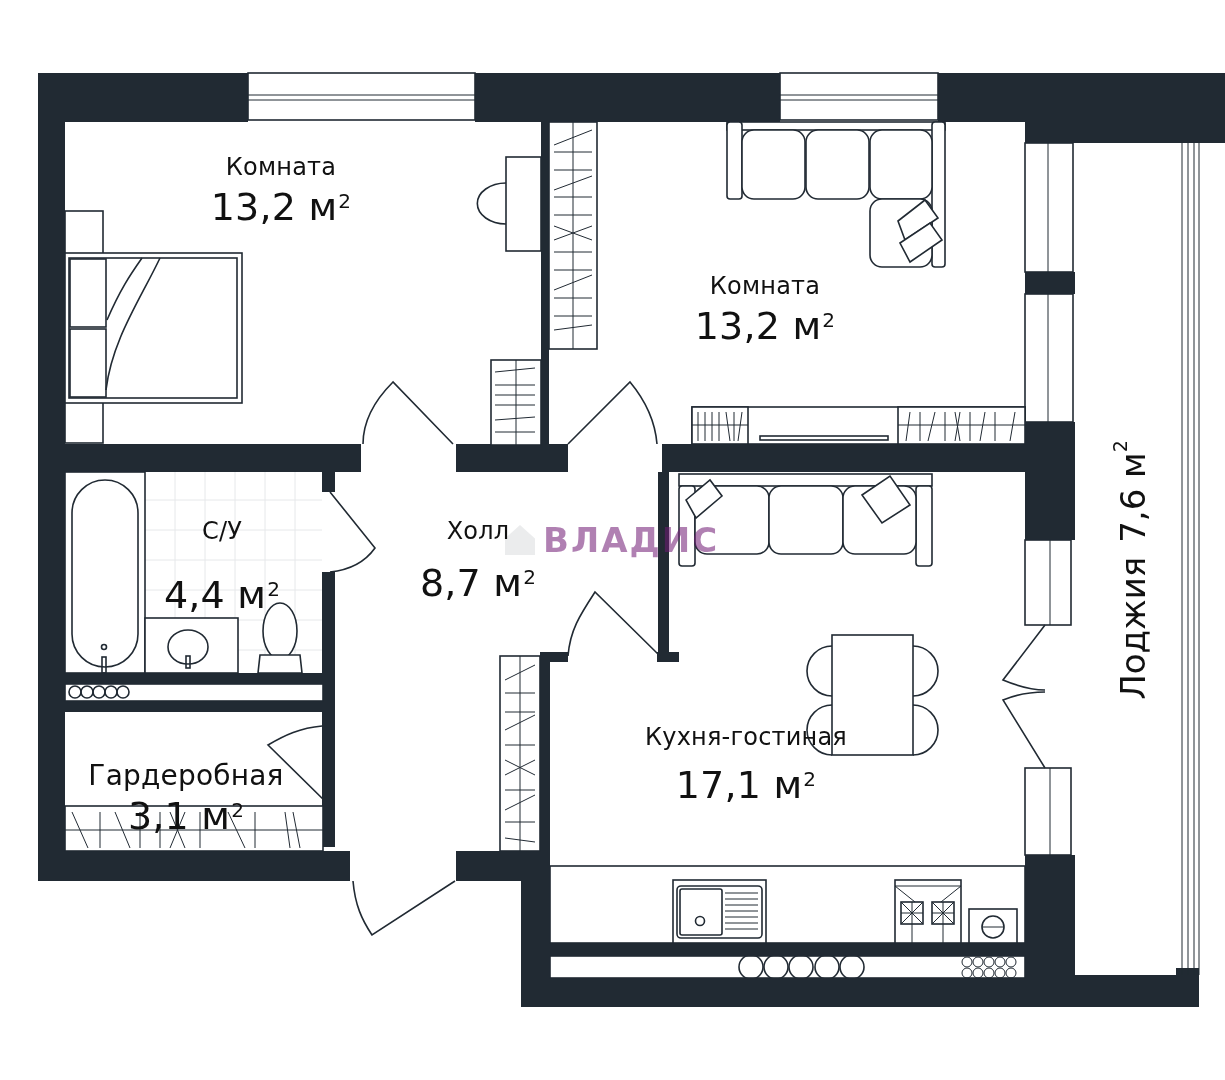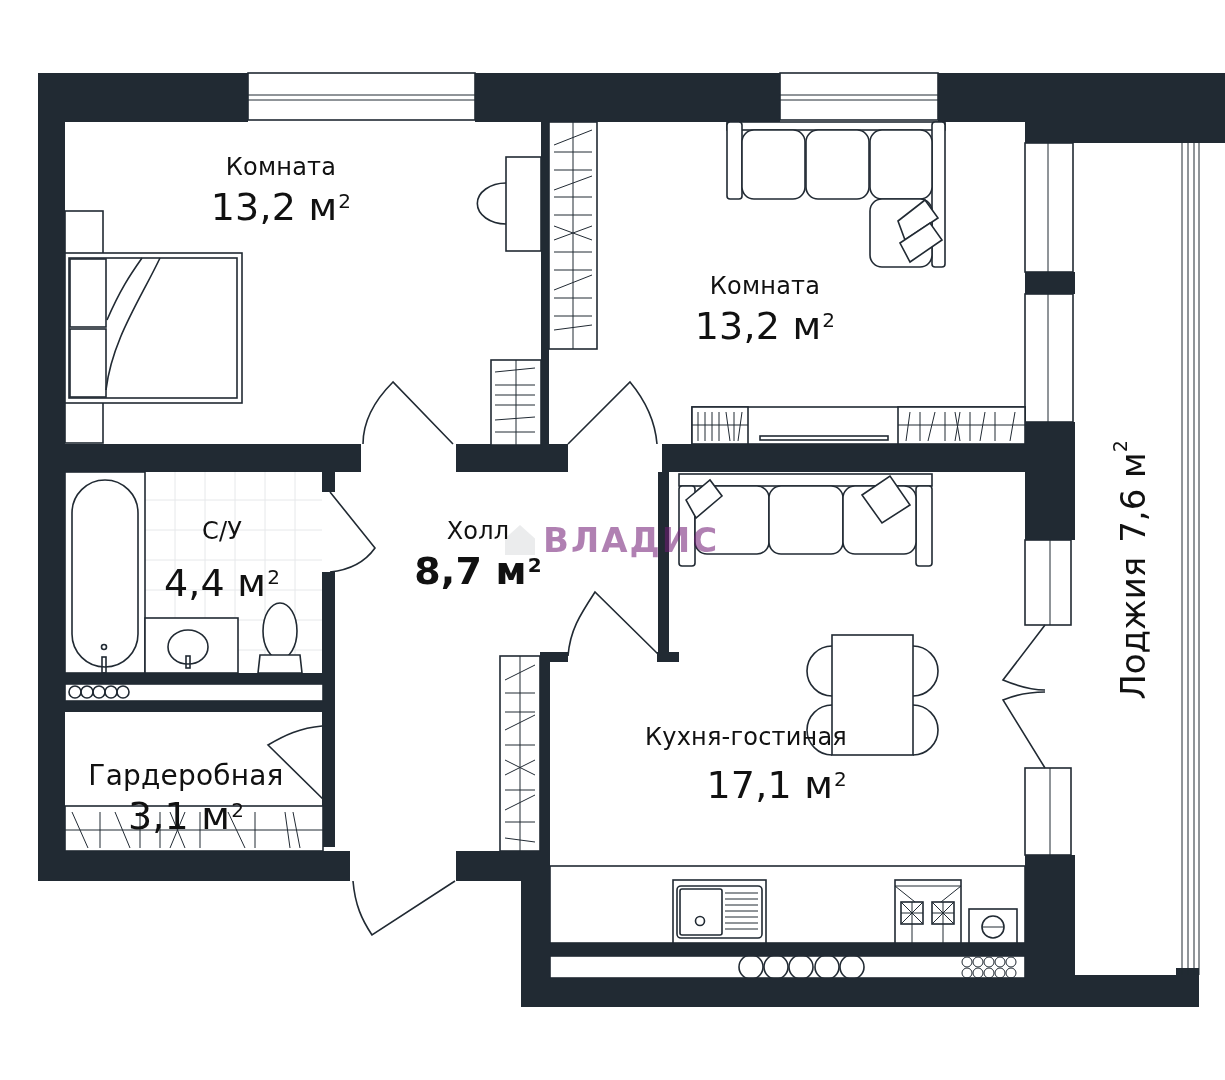--- a/index.html
+++ b/index.html
@@ -355,33 +355,33 @@
   <div class="room-area"><span>13,2</span> <span>м</span><sup>2</sup></div>
 </div>
 
 <div class="label" style="left:765px; top:268px; transform:translateX(-50%);">
   <div class="room-name">Комната</div>
   <div class="room-area"><span>13,2</span> <span>м</span><sup>2</sup></div>
 </div>
 
 <div class="label" style="left:222px; top:513px; transform:translateX(-50%);">
   <div class="room-name">С/У</div>
-  <div class="room-area" style="margin-top:12px;"><span>4,4</span> <span>м</span><sup>2</sup></div>
+  <div class="room-area" style="margin-top:24px;"><span>4,4</span> <span>м</span><sup>2</sup></div>
 </div>
 
 <div class="label" style="left:478px; top:513px; transform:translateX(-50%);">
   <div class="room-name">Холл</div>
-  <div class="room-area" style="font-weight:bold;"><span>8,7</span> <span>м</span><sup>2</sup></div>
+  <div class="room-area" style="margin-top:12px;"><span>8,7</span> <span>м</span><sup>2</sup></div>
 </div>
 
 <div class="label" style="left:186px; top:716px; transform:translateX(-50%);margin-top:42px;">
   <div class="room-name" style="font-size:28px;">Гардеробная</div>
   <div class="room-area"><span>3,1</span> <span>м</span><sup>2</sup></div>
 </div>
 
 <div class="label" style="left:746px; top:719px; transform:translateX(-50%);">
   <div class="room-name">Кухня-гостиная</div>
-  <div class="room-area" style="margin-top:8px;text-align:right;"><span>17,1</span> <span>м</span><sup>2</sup></div>
+  <div class="room-area" style="margin-top:8px;"><span>17,1</span> <span>м</span><sup>2</sup></div>
 </div>
 
 <div class="loggia">
   <span>Лоджия</span><span class="gap"></span><span>7,6</span> <span>м</span><sup>2</sup>
 </div>
 
 </body></html>

